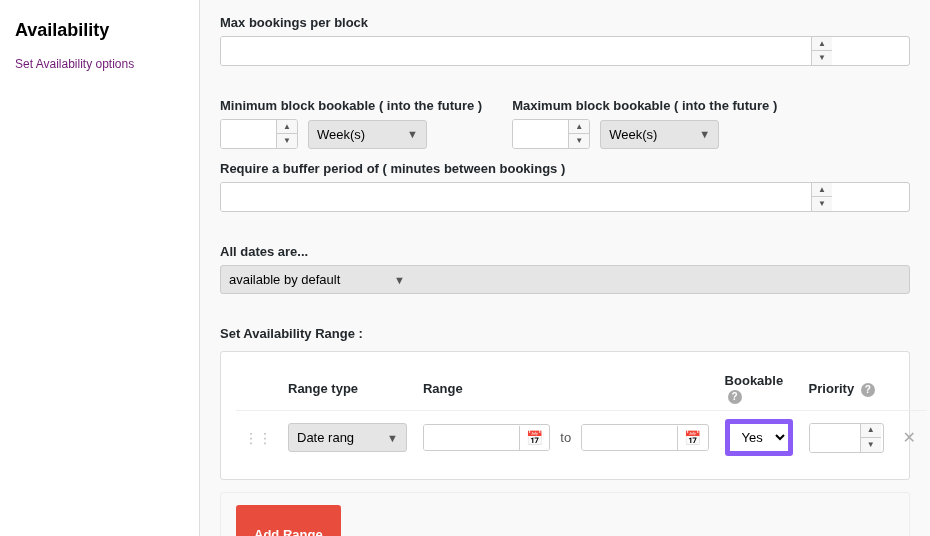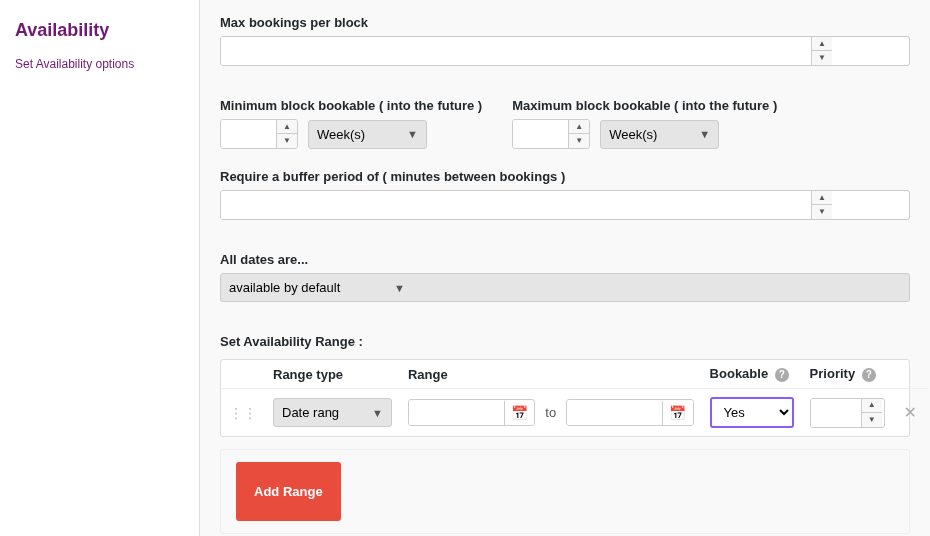--- a/index.html
+++ b/index.html
@@ -18,21 +18,21 @@
     .sidebar {
       width: 200px;
       background: #fff;
       padding: 20px 15px;
       border-right: 1px solid #ddd;
       flex-shrink: 0;
     }
     .sidebar-title {
       font-size: 18px;
       font-weight: 600;
-      color: #701a75;
+      color: #000000;
       margin-bottom: 16px;
     }
     .sidebar-subtitle {
       font-size: 12px;
       color: #701a75;
       margin-top: 12px;
     }
 
     
     .main-content {
@@ -130,33 +130,33 @@
       padding: 0 8px;
       font-size: 11px;
       color: #555;
       pointer-events: none;
     }
 
     
     .form-row-double {
       display: flex;
       gap: 30px;
-      margin-bottom: 20px;
+      margin-bottom: 12px;
     }
     .form-col {
       display: flex;
       flex-direction: column;
     }
 
     
     .range-table-container {
       border: 1px solid #ddd;
       border-radius: 3px;
       background: #fff;
-      padding: 0;
+      padding: 15px;
       margin-bottom: 12px;
     }
     .range-table {
       width: 100%;
       border-collapse: collapse;
     }
     .range-table th {
       text-align: left;
       font-weight: 600;
       font-size: 13px;
@@ -217,27 +217,27 @@
       font-size: 14px;
     }
 
     .to-label {
       margin: 0 5px;
       color: #555;
     }
 
     
     .bookable-select {
-      border: 2px solid #8b5cf6;
+      border: 5px solid #8b5cf6;
       border-radius: 3px;
       padding: 5px 8px;
       font-size: 13px;
       background: #fff;
       cursor: pointer;
-      width: 84px;
+      width: 68px;
     }
 
     
     .priority-wrap {
       display: flex;
       align-items: stretch;
       border: 1px solid #ccc;
       background: #fff;
       border-radius: 3px;
       overflow: hidden;

